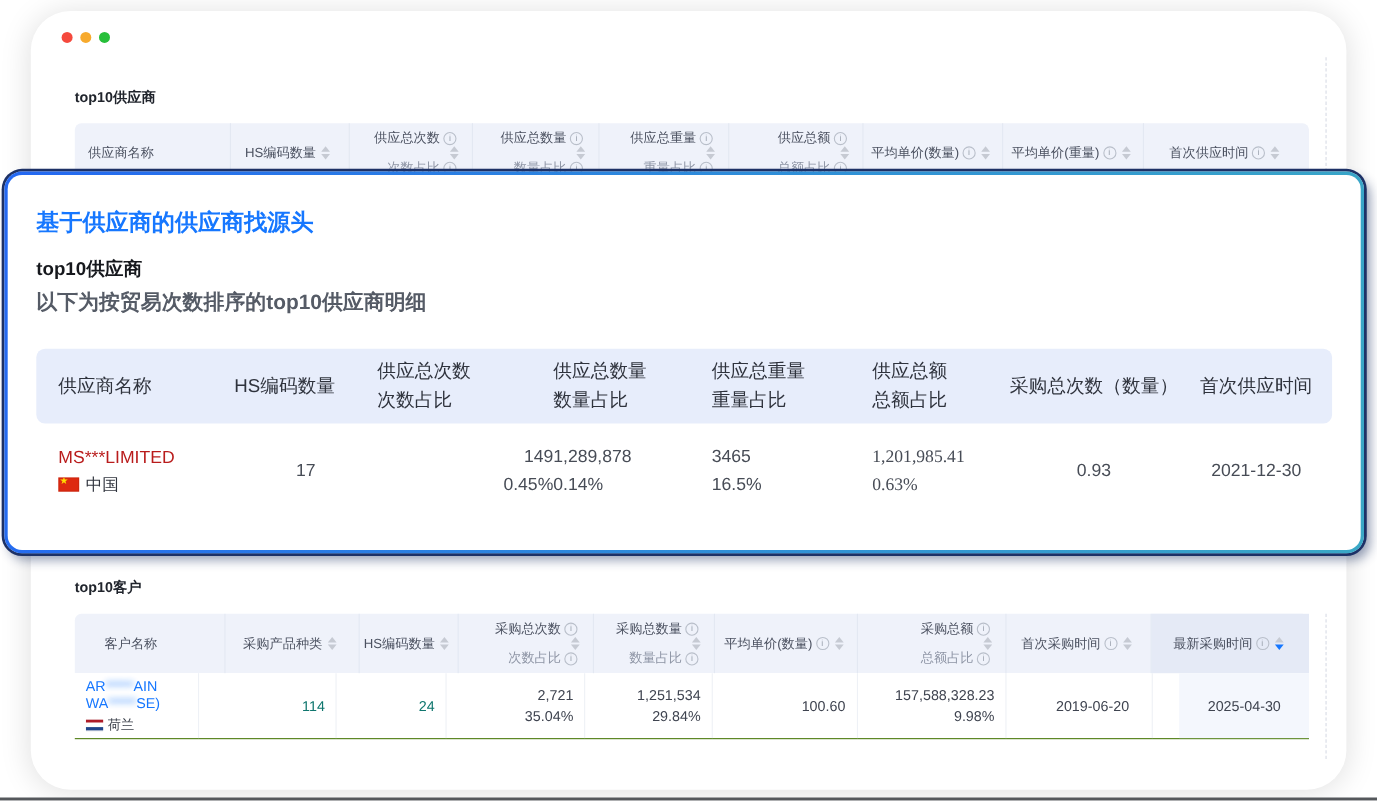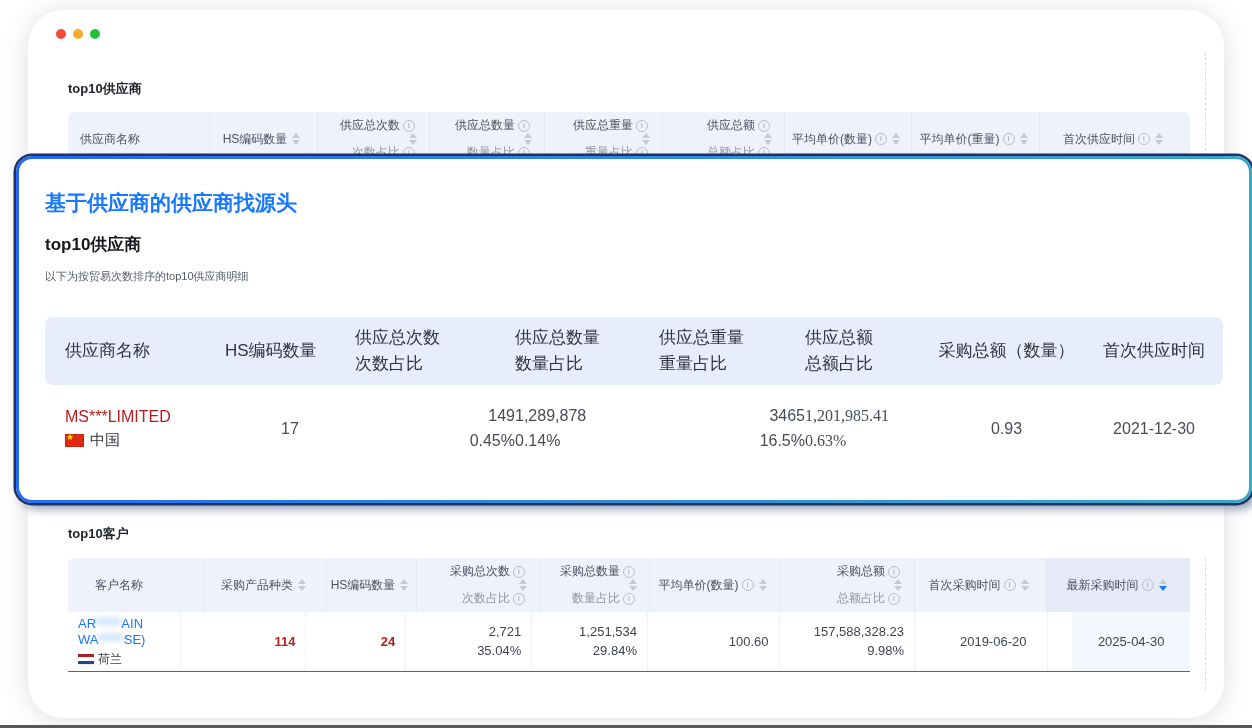--- a/index.html
+++ b/index.html
@@ -34,45 +34,45 @@
   .sorter { display:inline-flex; flex-direction:column; gap:2px; margin-left:2px; cursor:pointer; }
   .car { width:0; height:0; border-left:4px solid transparent; border-right:4px solid transparent; }
   .car.up { border-bottom:5px solid #c6cad3; } .car.down { border-top:5px solid #c6cad3; } .car.down.act { border-top-color:#1677ff; }
 
   .trow { display:flex; background:#fff; border-bottom:1px solid #4d7c0f; height:60px;gap:24px; }
   .td { display:flex; flex-direction:column; justify-content:center; gap:1px;
         border-right:1px solid #eef1f6; padding:4px 10px; font-size:13px; color:#3f4450; }
   .td:last-child { border-right:none; }
   .td.right { align-items:flex-end; } .td.center { align-items:center; }
   .td.hl { background:#f4f7fd; }
-  .td.link .cline { color:#b91c1c;font-weight:bold; }
+  .td.link .cline { color:#0f766e; }
   .cline { line-height:18px; white-space:nowrap; }
   .ename { font-size:13px; line-height:16px; }
   .ename.link { color:#1677ff; cursor:pointer; }
   .blurred { filter:blur(3px); opacity:.9; }
   .country { display:flex; align-items:center; gap:4px; font-size:12px; color:#3a3f49; margin-top:2px; }
   .flag { position:relative; display:inline-block; width:16px; height:11px; overflow:hidden; flex:none;
           box-shadow:inset 0 0 0 1px rgba(0,0,0,.08); }
   .flag.cn { background:#de2910; width:19px; height:13px; }
   .flag.cn .star { position:absolute; left:1px; top:-3px; color:#ffde00; font-size:9px; line-height:13px; }
   .flag.nl i { display:block; height:33.34%; }
   .flag.nl .s1 { background:#ae1c28; } .flag.nl .s2 { background:#fff; } .flag.nl .s3 { background:#21468b; }
 
   .dash { position:absolute; left:1177px; width:0; border-left:1px dashed #d7dbe4; }
   .dash.d1 { top:42px; height:114px; } .dash.d2 { top:548px; height:132px; }
 
   
-  .overlay { position:absolute; left:16px; top:156px; width:1236px; height:347px; z-index:10;
+  .overlay { position:absolute; left:4px; top:156px; width:1236px; height:347px; z-index:10;
     border-radius:16px; padding:3px;
     background:linear-gradient(100deg,#2468f2 0%,#2f8fd8 55%,#3aa8c6 100%);
     box-shadow:0 0 0 2.5px #1d3166, 5px 6px 10px rgba(18,40,92,.45); }
   .ov-inner { background:#fff; border-radius:13px; width:100%; height:100%; padding:30px 26px 0 26px; overflow:hidden; }
   .ov-heading { color:#1677ff; font-size:21px; font-weight:bold; line-height:28px; }
   .ov-sec-title { margin-top:16px; font-size:17px; font-weight:bold; color:#16181d; line-height:24px; }
-  .ov-subtitle { margin-top:8px; font-size:11px; color:#555b66; line-height:22px; }
+  .ov-subtitle { margin-top:8px; font-size:19px; color:#555b66; line-height:22px;font-weight:bold; }
   .ov-thead { margin-top:30px; display:flex; align-items:center; background:#e7edfb; border-radius:8px;
               height:68px; padding-left:20px; }
   .ov-th { font-size:17px; color:#2f333d; font-weight:500; line-height:26px; white-space:nowrap; }
   .ov-th .sub { display:block; }
   .ov-th.center { text-align:center; }
   .ov-trow { display:flex; align-items:center; height:86px; padding-left:20px; }
   .ov-td { display:flex; flex-direction:column; justify-content:center; gap:2px; font-size:16px; color:#474c56; }
   .ov-td.center { align-items:center; }
   .ov-td .cline { line-height:23px; }
   .ov-td .ename { font-size:16px; color:#b91c1c; line-height:22px; }
@@ -363,21 +363,21 @@
       <div class="ov-heading">基于供应商的供应商找源头</div>
       <div class="ov-sec-title">top10供应商</div>
       <div class="ov-subtitle">以下为按贸易次数排序的top10供应商明细</div>
       <div class="ov-thead" id="ov-head">
           <div class="ov-th" style="width: 160px;"><span>供应商名称</span></div>
           <div class="ov-th" style="width: 130px;"><span>HS编码数量</span></div>
           <div class="ov-th" style="width: 160px;"><span>供应总次数</span><span class="sub">次数占比</span></div>
           <div class="ov-th" style="width: 144px;"><span>供应总数量</span><span class="sub">数量占比</span></div>
           <div class="ov-th" style="width: 146px;"><span>供应总重量</span><span class="sub">重量占比</span></div>
           <div class="ov-th" style="width: 119px;"><span>供应总额</span><span class="sub">总额占比</span></div>
-          <div class="ov-th center" style="width: 165px;"><span>采购总额（数量）</span></div>
+          <div class="ov-th center" style="width: 165px;"><span>采购总次数（数量）</span></div>
           <div class="ov-th center" style="width: 130px;"><span>首次供应时间</span></div>
         </div>
       <div class="ov-trow" id="ov-row">
           <div class="ov-td" style="width: 160px;">
             <div class="ename">
               <div class="nline"><span>MS***LIMITED</span></div>
             </div>
             <div class="country">
               <span class="flag cn">
                 <span class="star">★</span>
@@ -389,21 +389,21 @@
             <div class="cline">17</div>
           </div>
           <div class="ov-td" style="width: 160px; text-align: right;">
             <div class="cline">149</div>
             <div class="cline">0.45%</div>
           </div>
           <div class="ov-td" style="width: 144px;">
             <div class="cline">1,289,878</div>
             <div class="cline">0.14%</div>
           </div>
-          <div class="ov-td" style="width: 146px; align-items: flex-end;">
+          <div class="ov-td" style="width: 146px;">
             <div class="cline">3465</div>
             <div class="cline">16.5%</div>
           </div>
           <div class="ov-td" style="width: 119px; font-family: Liberation Serif, serif;">
             <div class="cline">1,201,985.41</div>
             <div class="cline">0.63%</div>
           </div>
           <div class="ov-td center" style="width: 165px;">
             <div class="cline">0.93</div>
           </div>

